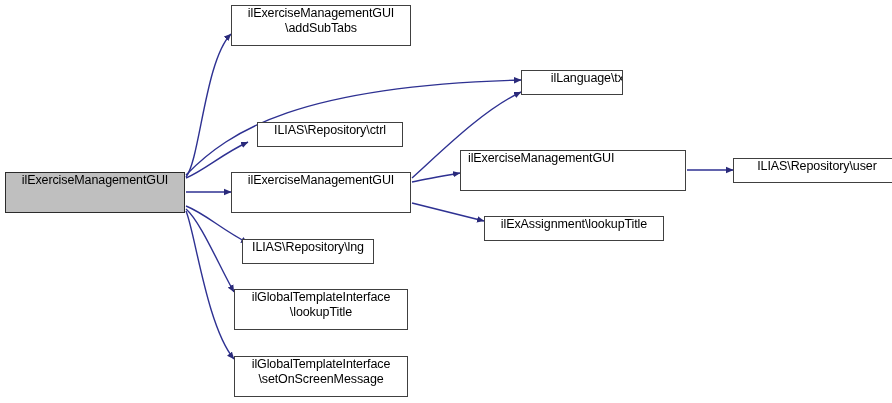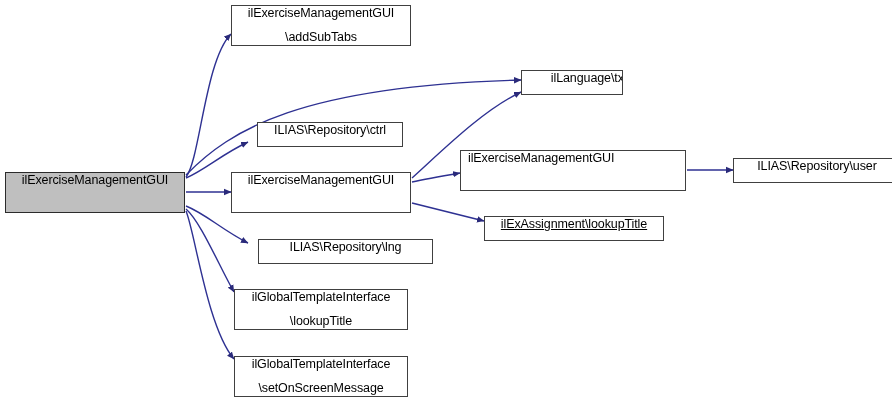--- a/index.html
+++ b/index.html
@@ -32,21 +32,21 @@
     box-sizing: border-box;
     border: 1px solid #404040;
     background: #ffffff;
     color: #000000;
     font-size: 12.5px;
     line-height: 15px;
     letter-spacing: -0.1px;
     display: flex;
     flex-direction: column;
     align-items: center;
-    justify-content: space-between;
+    justify-content: flex-start;
     text-align: center;
     white-space: pre;
     overflow: hidden;
   }
   .gnode.root {
     background: #bfbfbf;
     border-color: #2b2b2b;
   }
   .gnode.leftalign {
     align-items: flex-start;
@@ -82,19 +82,19 @@
   </svg>
 
   <div id="node-group">
       <div class="gnode root" style="left: 5px; top: 172px; width: 180px; height: 41px;"><span class="ln">ilExerciseManagementGUI</span></div>
       <div class="gnode" style="left: 231px; top: 5px; width: 180px; height: 41px;"><span class="ln">ilExerciseManagementGUI</span><span class="ln">\addSubTabs</span></div>
       <div class="gnode" style="left: 521px; top: 70px; width: 102px; height: 25px; padding-left: 34px;"><span class="ln">ilLanguage\txt</span></div>
       <div class="gnode" style="left: 248px; top: 122px; width: 146px; height: 25px; margin-left: 9px;"><span class="ln">ILIAS\Repository\ctrl</span></div>
       <div class="gnode" style="left: 231px; top: 172px; width: 180px; height: 41px;"><span class="ln">ilExerciseManagementGUI</span></div>
       <div class="gnode leftalign" style="left: 460px; top: 150px; width: 226px; height: 41px;"><span class="ln">ilExerciseManagementGUI</span></div>
       <div class="gnode" style="left: 733px; top: 158px; width: 168px; height: 25px;"><span class="ln">ILIAS\Repository\user</span></div>
-      <div class="gnode" style="left: 484px; top: 216px; width: 180px; height: 25px; text-decoration: underline;"><span class="ln">ilExAssignment\lookupTitle</span></div>
-      <div class="gnode" style="left: 258px; top: 239px; width: 175px; height: 25px;"><span class="ln">ILIAS\Repository\lng</span></div>
+      <div class="gnode" style="left: 484px; top: 216px; width: 180px; height: 25px;"><span class="ln">ilExAssignment\lookupTitle</span></div>
+      <div class="gnode" style="left: 242px; top: 239px; width: 132px; height: 25px;"><span class="ln">ILIAS\Repository\lng</span></div>
       <div class="gnode" style="left: 234px; top: 289px; width: 174px; height: 41px;"><span class="ln">ilGlobalTemplateInterface</span><span class="ln">\lookupTitle</span></div>
       <div class="gnode" style="left: 234px; top: 356px; width: 174px; height: 41px;"><span class="ln">ilGlobalTemplateInterface</span><span class="ln">\setOnScreenMessage</span></div>
     </div>
 
 </div>
 
 </body></html>

